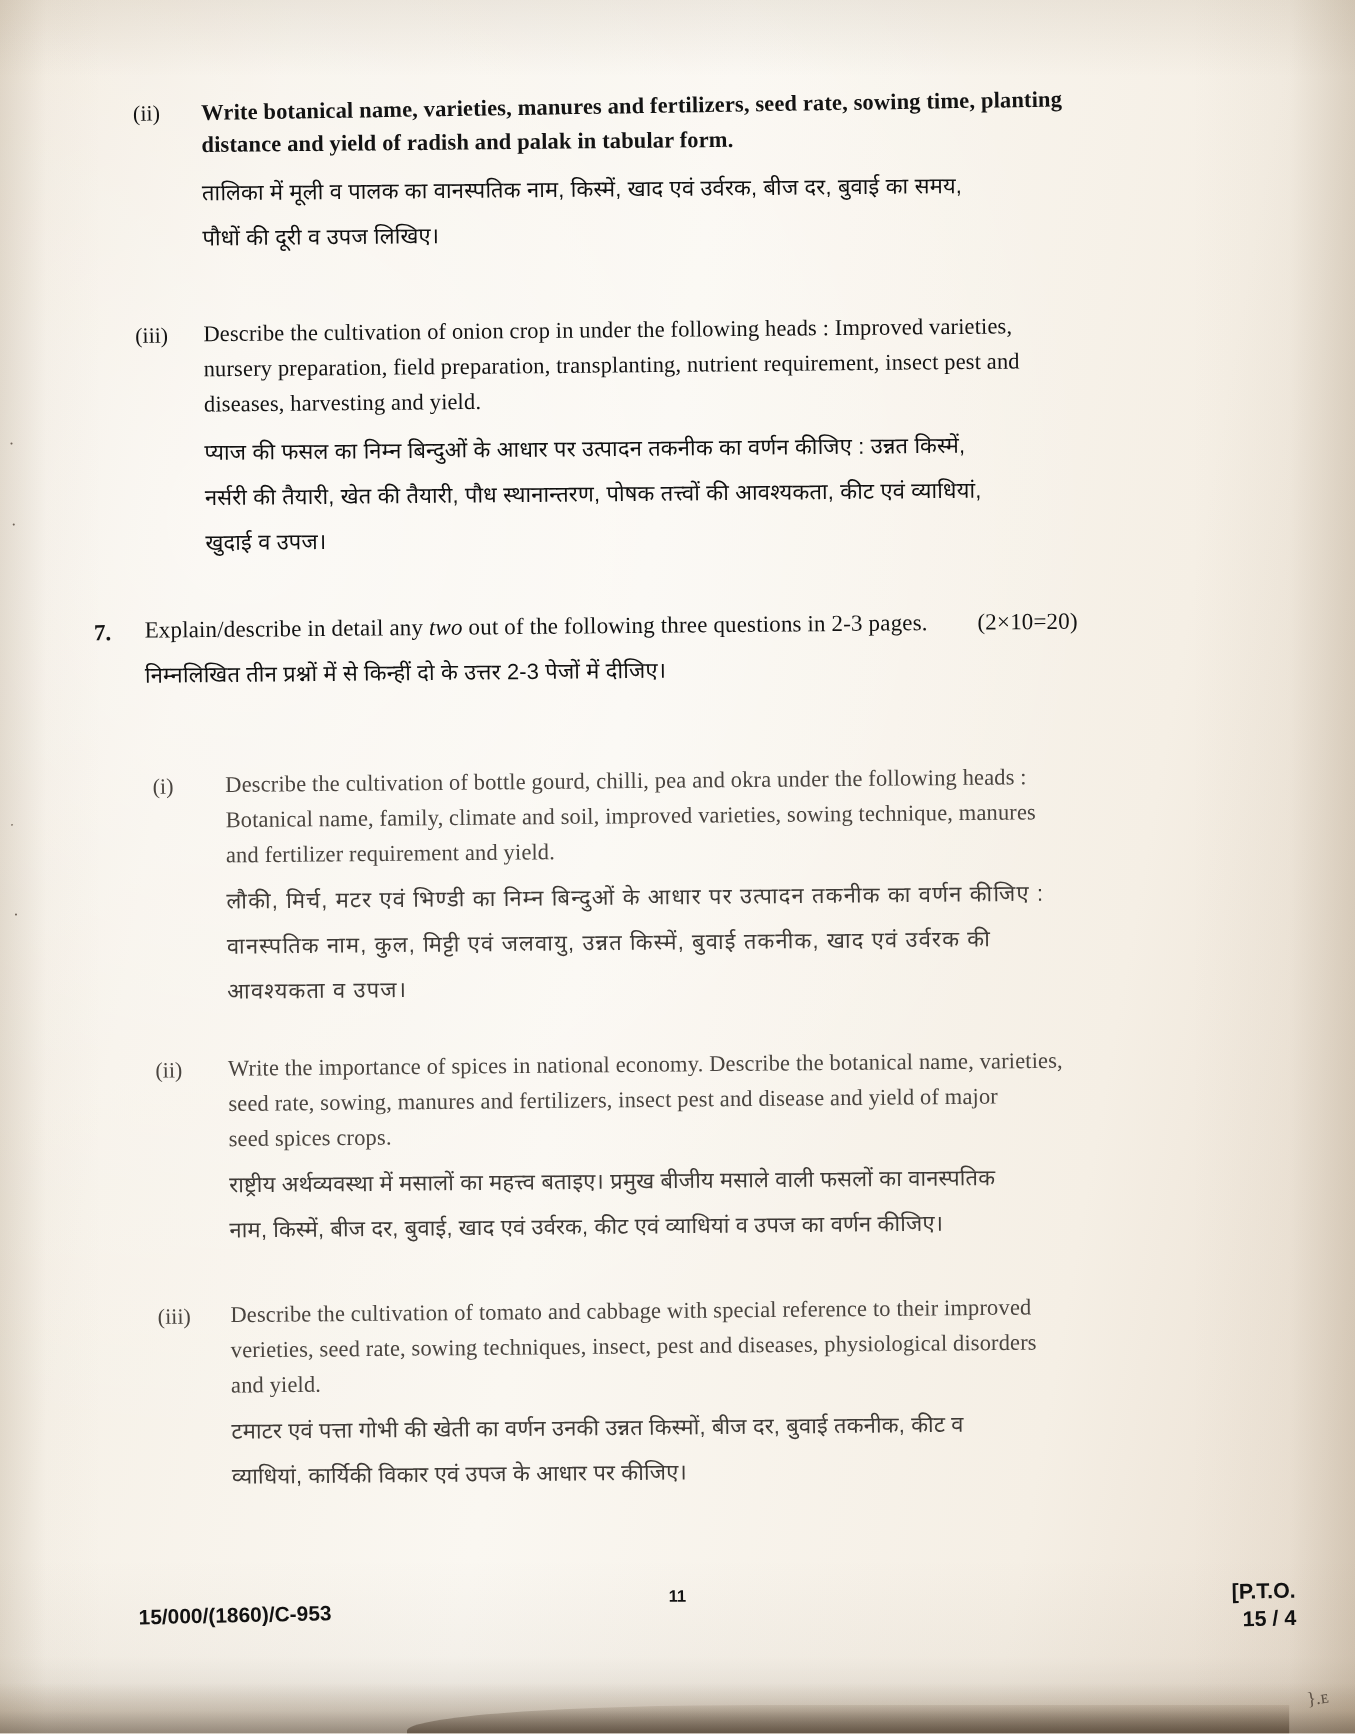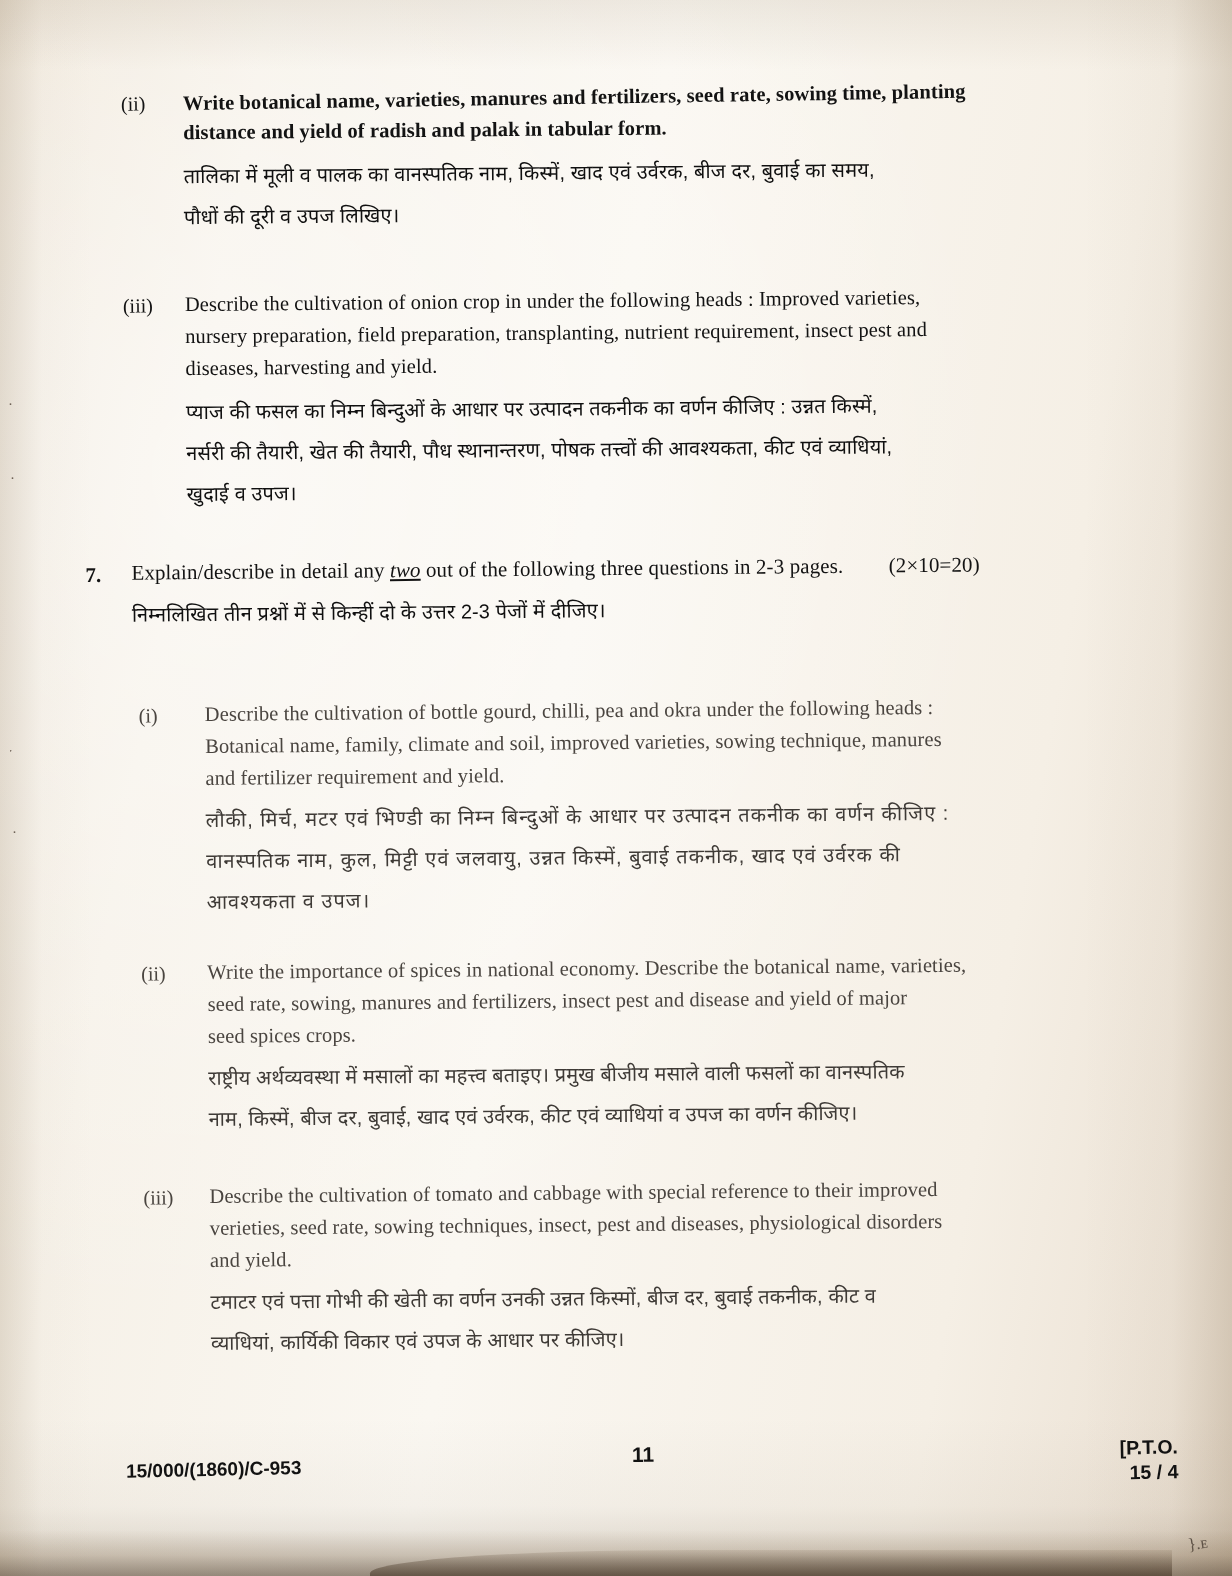--- a/index.html
+++ b/index.html
@@ -69,40 +69,40 @@
     color: #101010;
     font-size: 20px;
     line-height: 41px;
     letter-spacing: 0.1px;
     font-weight: 500;
   }
 
   .faded { color: #4a4540; }
   .faded2 { color: #3e3a36; }
 
-  .it { font-style: italic; text-decoration: underline; }
+  .it { font-style: italic; }
 
   
   .footer-left {
     position: absolute;
     left: 118px;
     top: 1455px;
     font-family: "Liberation Sans", sans-serif;
     font-weight: bold;
     font-size: 19px;
     color: #121212;
     transform: rotate(-0.7deg);
   }
   .footer-page {
     position: absolute;
-    left: 624px;
+    left: 600px;
     top: 1443px;
     font-family: "Liberation Sans", sans-serif;
     font-weight: bold;
-    font-size: 21px;
+    font-size: 15px;
     color: #121212;
   }
   .footer-right {
     position: absolute;
     right: 62px;
     top: 1440px;
     font-family: "Liberation Sans", sans-serif;
     font-weight: bold;
     font-size: 19.5px;
     color: #121212;

